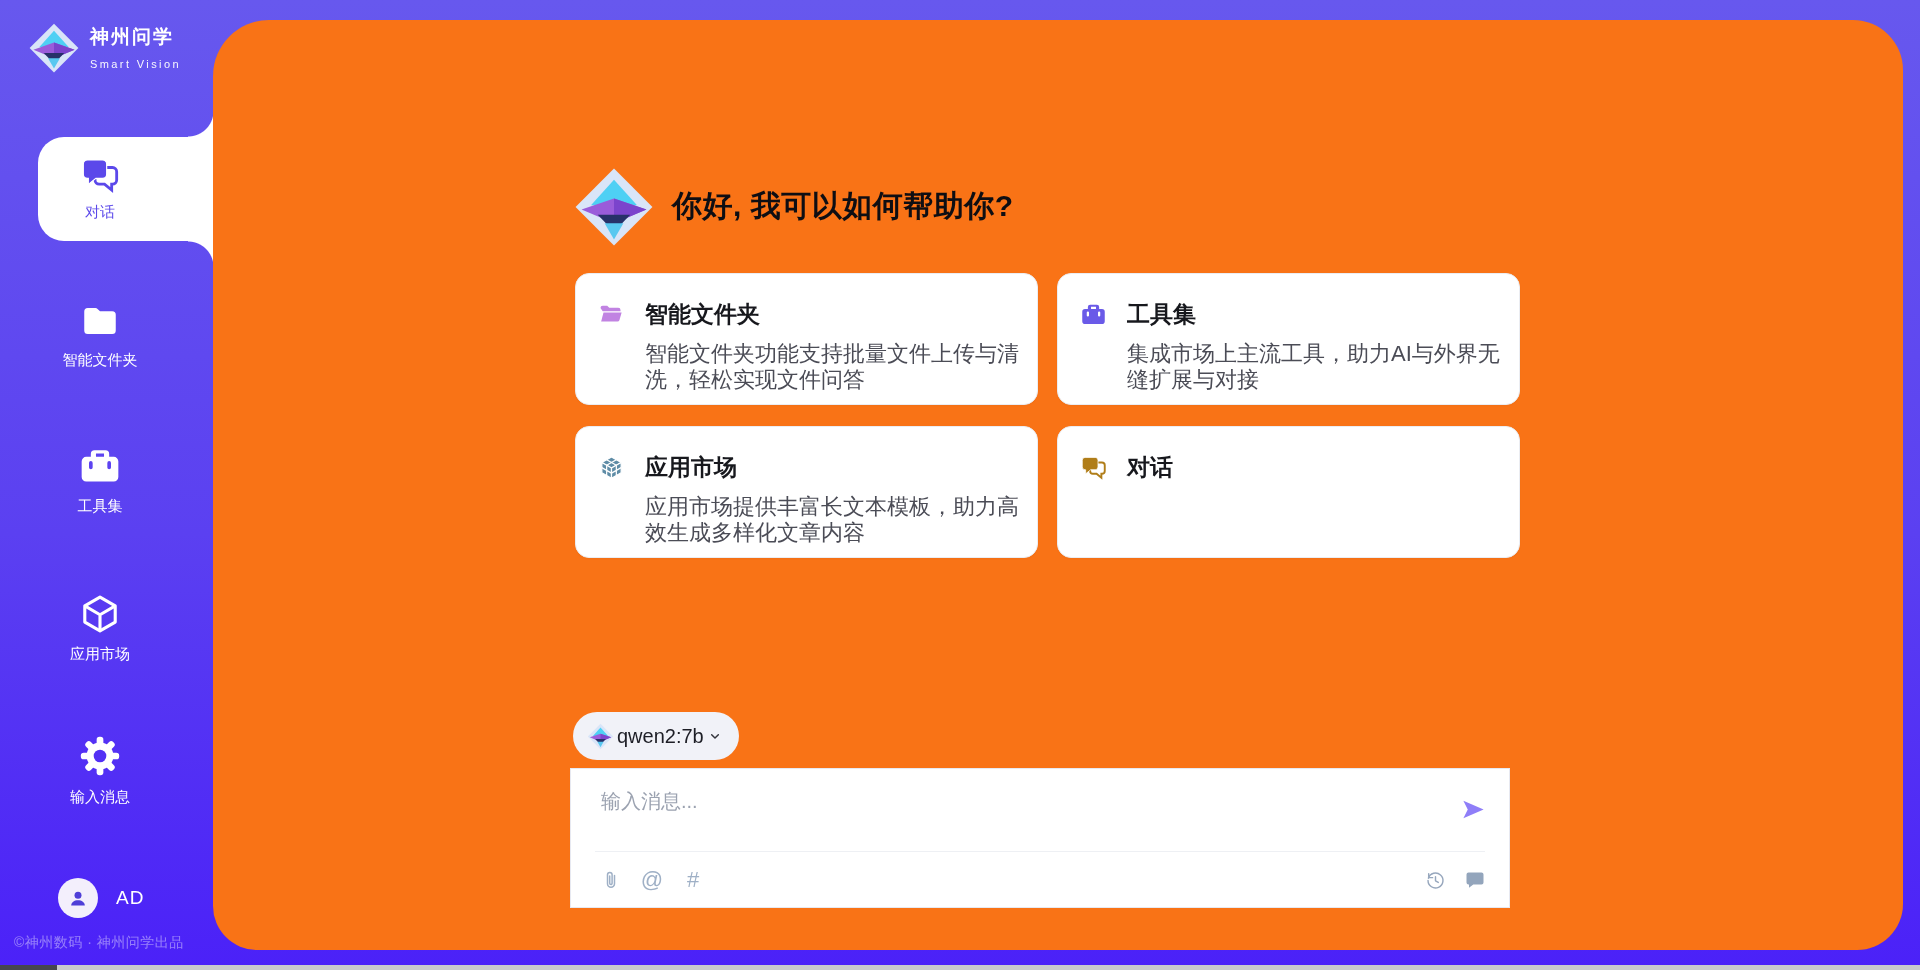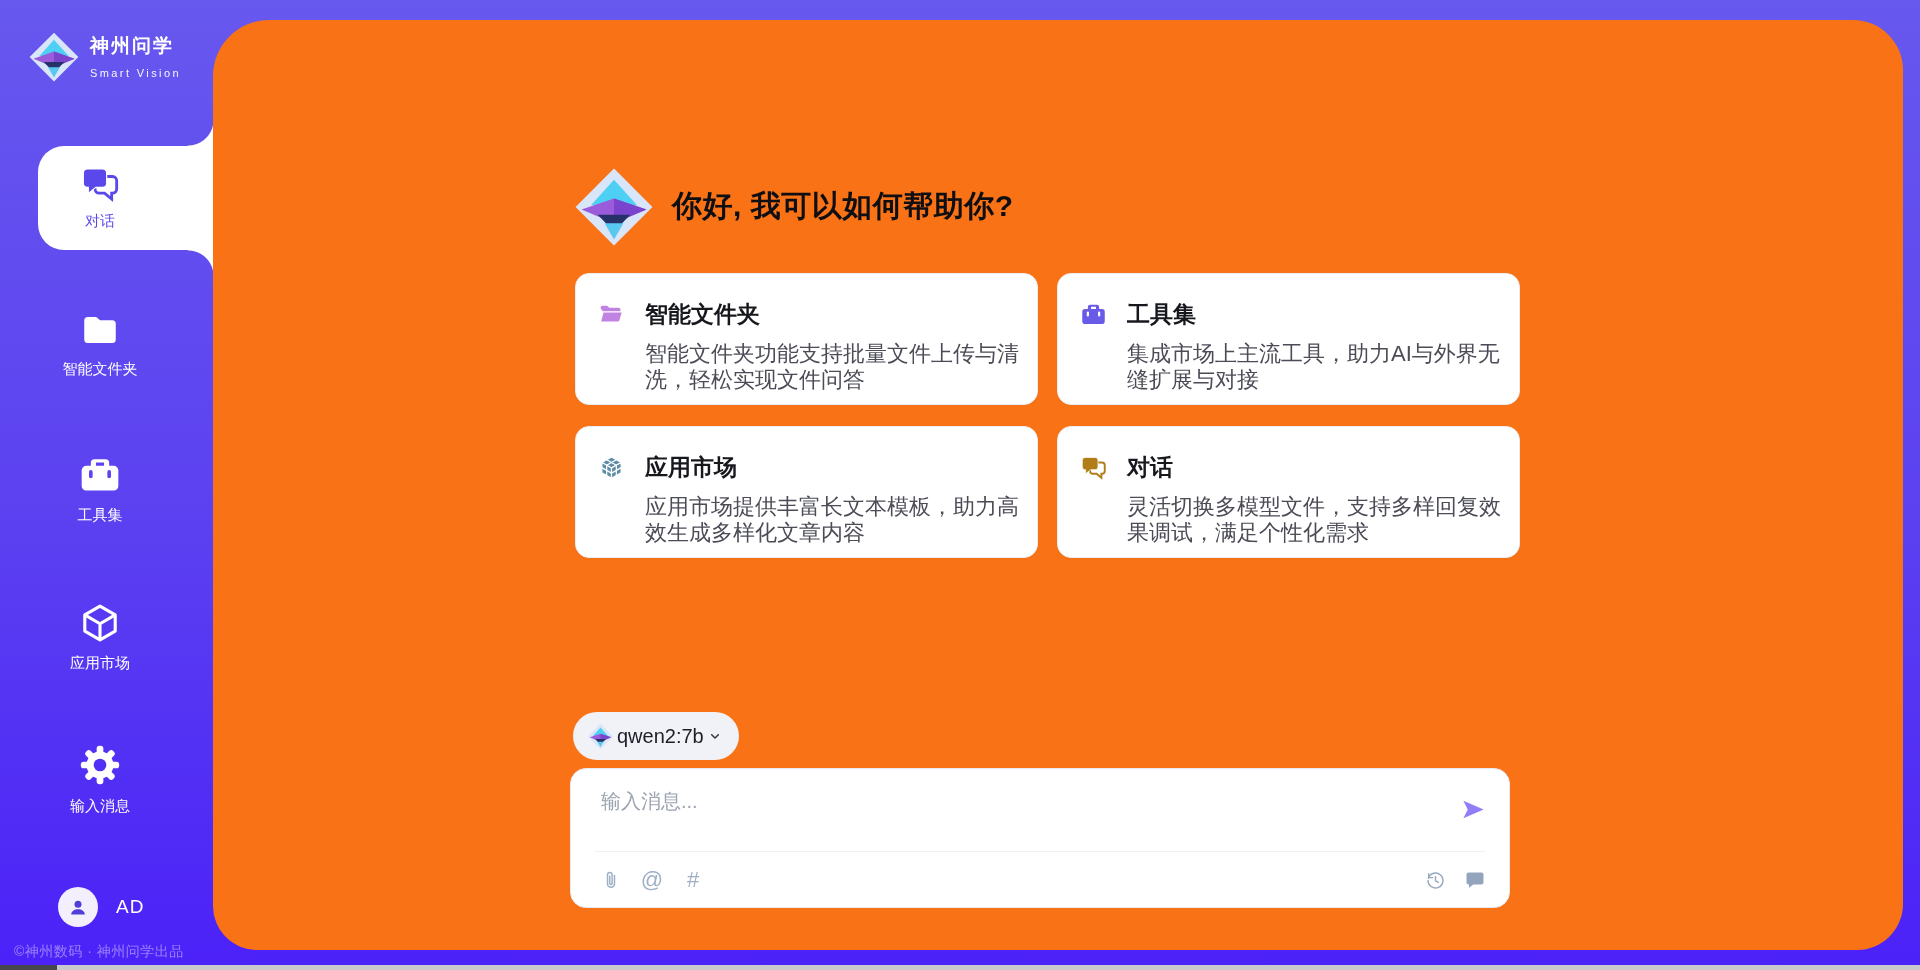--- a/index.html
+++ b/index.html
@@ -7,21 +7,21 @@
     width:1920px;height:970px;overflow:hidden;position:relative;
     background:linear-gradient(180deg,#6758ee 0%,#5b40f1 55%,#4b21f8 100%);
     font-family:"Liberation Sans","DejaVu Sans",sans-serif;
   }
   
   .main{
     position:absolute;left:213px;top:20px;right:17px;bottom:20px;
     background:#f97316;border-radius:56px 50px 46px 44px;
   }
   
-  .sidebar{position:absolute;left:0;top:13px;width:214px;bottom:0;}
+  .sidebar{position:absolute;left:0;top:4px;width:214px;bottom:0;}
   .brand{position:absolute;left:28px;top:18px;display:flex;align-items:center;gap:10px;}
   .brand-logo{width:52px;height:52px;}
   .brand-name{color:#fff;font-size:19px;font-weight:bold;letter-spacing:2px;line-height:22px;}
   .brand-sub{color:#fff;font-size:11px;letter-spacing:2.4px;opacity:.95;margin-top:10px;}
 
   .nav-active{
     position:absolute;left:38px;top:133px;width:176px;height:104px;background:#fff;
     border-radius:26px 0 0 26px;box-sizing:border-box;padding:18px 52px 0 0;
     display:flex;flex-direction:column;align-items:center;gap:8px;cursor:pointer;
   }
@@ -67,21 +67,21 @@
 
   .model-pill{
     position:absolute;left:360px;top:692px;height:48px;border-radius:24px;background:#f1f2f8;
     display:inline-flex;align-items:center;gap:3px;padding:0 16px 0 14px;cursor:pointer;
   }
   .model-pill .pill-logo{width:27px;height:27px;}
   .model-name{font-size:20px;color:#1d1e26;}
 
   .composer{
     position:absolute;left:357px;top:748px;width:940px;height:140px;box-sizing:border-box;
-    background:#fff;border:1px solid #e7e9f1;border-radius:16px;padding-left:45px;
+    background:#fff;border:1px solid #e7e9f1;border-radius:0;padding-left:45px;
   }
   .composer-input{
     position:absolute;left:28px;top:20px;width:700px;border:none;outline:none;
     font-size:20px;color:#20212a;background:transparent;
     font-family:"Liberation Sans","DejaVu Sans",sans-serif;
   }
   .composer-input::placeholder{color:#9ba2b0;}
   .send-btn{position:absolute;right:22px;top:27px;width:27px;height:27px;cursor:pointer;}
   .composer-divider{position:absolute;left:24px;right:24px;top:82px;height:1px;background:#eef0f4;}
   .composer-toolbar{
@@ -243,21 +243,20 @@
     </div>
 
     <div class="card">
       <div class="card-head">
         <svg viewBox="0 0 24 24">
           <path d="M13.5 7.5h6A2.5 2.5 0 0 1 22 10v5a2.5 2.5 0 0 1-2.5 2.5H19V21l-4.3-3.5h-3.2A2.5 2.5 0 0 1 9 15v-1" fill="none" stroke="#b07d18" stroke-width="1.7"></path>
           <path d="M4.5 3h9A2.5 2.5 0 0 1 16 5.5v6a2.5 2.5 0 0 1-2.5 2.5H9.5L5 17.6V14h-.5A2.5 2.5 0 0 1 2 11.5v-6A2.5 2.5 0 0 1 4.5 3z" fill="#b07d18" stroke="#ffffff" stroke-width=".7"></path>
         </svg>
         <span class="card-title">对话</span>
       </div>
-      <div class="card-desc">灵活切换多模型文件，支持多样回复效果调试，满足个性化需求</div>
     </div>
 
   </div>
 
   <div class="model-pill">
     <svg class="pill-logo" viewBox="0 0 48 48">
         <use href="#logo-diamond"></use>
       </svg>
     <span class="model-name">qwen2:7b</span>
     <svg width="16" height="16" viewBox="0 0 24 24" fill="none" stroke="#33343c" stroke-width="2.2" stroke-linecap="round" stroke-linejoin="round">

